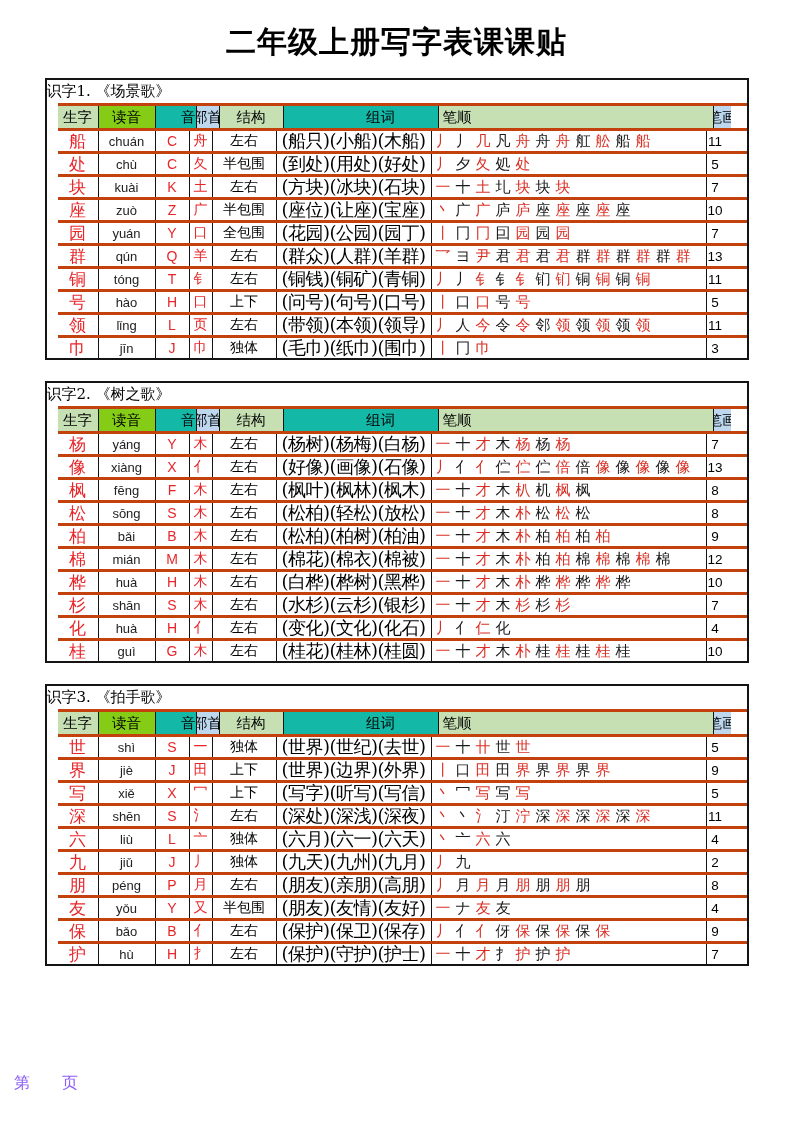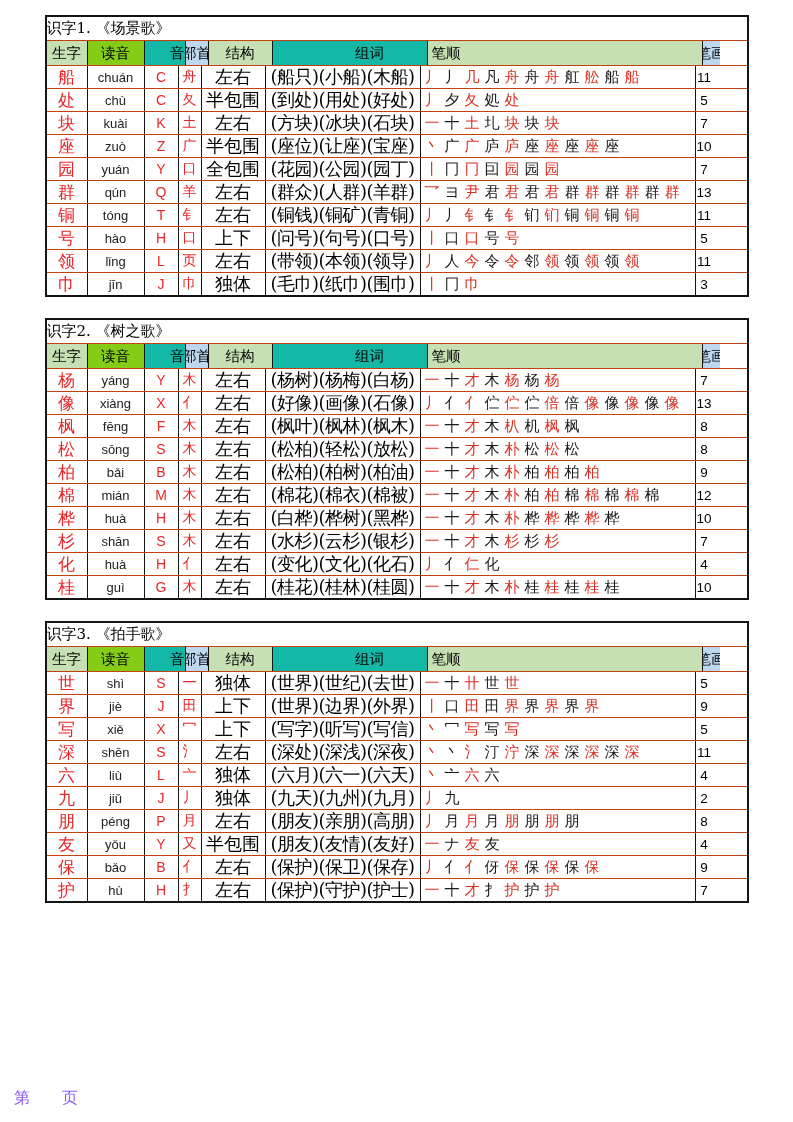--- a/index.html
+++ b/index.html
@@ -10,58 +10,59 @@
   .page-title { text-align:center; padding-top:22px; font-size:30px; font-weight:bold;
                 letter-spacing:1px; color:#000; font-family:"Liberation Sans", sans-serif; }
 
   .tbl { width:704px; margin:0 auto; border:2px solid #141414; background:#fff; }
   .tbl-wrap1 { margin-top:15px; }
   .tbl-wrap  { margin-top:21px; }
 
   .tbl-title { height:23px; line-height:23px; font-size:15px;
                font-family:"DejaVu Serif", serif; color:#000; }
 
-  .row { display:flex; border-top:1px solid #c2410c; height:23px; }
+  .row { display:flex; border-top:3px solid #c2410c; height:23px;margin-left:11px; }
   .row.head { height:25px; }
   .cell { border-left:1px solid #141414; display:flex; align-items:center;
           justify-content:center; overflow:hidden; white-space:nowrap; }
   .cell:first-child { border-left:none; }
 
   
   .c0 { width:40px; }  .c1 { width:57px; }  .c2 { width:34px; }  .c3 { width:23px; }
   .c4 { width:64px; }  .c5 { width:155px;text-align:right; } .c6 { width:275px; justify-content:flex-start; padding-left:4px; }
   .c7 { width:18px; }
 
   .head .cell { font-size:14.5px; font-family:"DejaVu Serif", serif; color:#000; }
   .bg-green  { background:#c6e0b4; }
   .bg-yellow { background:#84cc16; }
   .bg-peach  { background:#14b8a6;padding-left:40px; }
   .bg-blue   { background:#bdd7ee; }
 
   .char-cell   { font-size:17px; color:#e8262a; font-family:"DejaVu Serif", serif; }
   .pinyin-cell { font-size:13px; color:#222; }
   .initial-cell{ font-size:14px; color:#e8262a; }
   .radical-cell{ font-size:14px; color:#e8262a; font-family:"DejaVu Serif", serif; }
-  .struct-cell { font-size:18px; color:#000; font-family:"DejaVu Serif", serif; }
+  .struct-cell { font-size:14px; color:#000; font-family:"DejaVu Serif", serif; }
   .words-cell  { font-size:18px; color:#000; font-family:"DejaVu Serif", serif; letter-spacing:-0.5px; }
   .count-cell  { font-size:13.5px; color:#000; }
 
   .strokes-cell { font-size:15px; font-family:"DejaVu Serif", serif; }
   .strokes-cell .step { margin-right:5px; }
   .step.s-red   { color:#d93025; }
   .step.s-black { color:#1a1a1a; }
 
   .page-footer { position:absolute; left:14px; bottom:28px; width:100%; text-align:left;
                  font-size:16px; color:#8b5cf6; font-family:"Liberation Sans", sans-serif; }
 </style>
 </head>
 <body>
 
 <div class="page">
 
+  <h1 class="page-title">二年级上册写字表课课贴</h1>
 
   <section class="tbl tbl-wrap1">
     <div class="tbl-title">识字1. 《场景歌》</div>
     <div class="thead">
         <div class="row head">
           <div class="cell c0 bg-green">生字</div>
           <div class="cell c1 bg-yellow">读音</div>
           <div class="cell c2 bg-peach">音序</div>
           <div class="cell c3 bg-blue">部首</div>
           <div class="cell c4 bg-green">结构</div>

